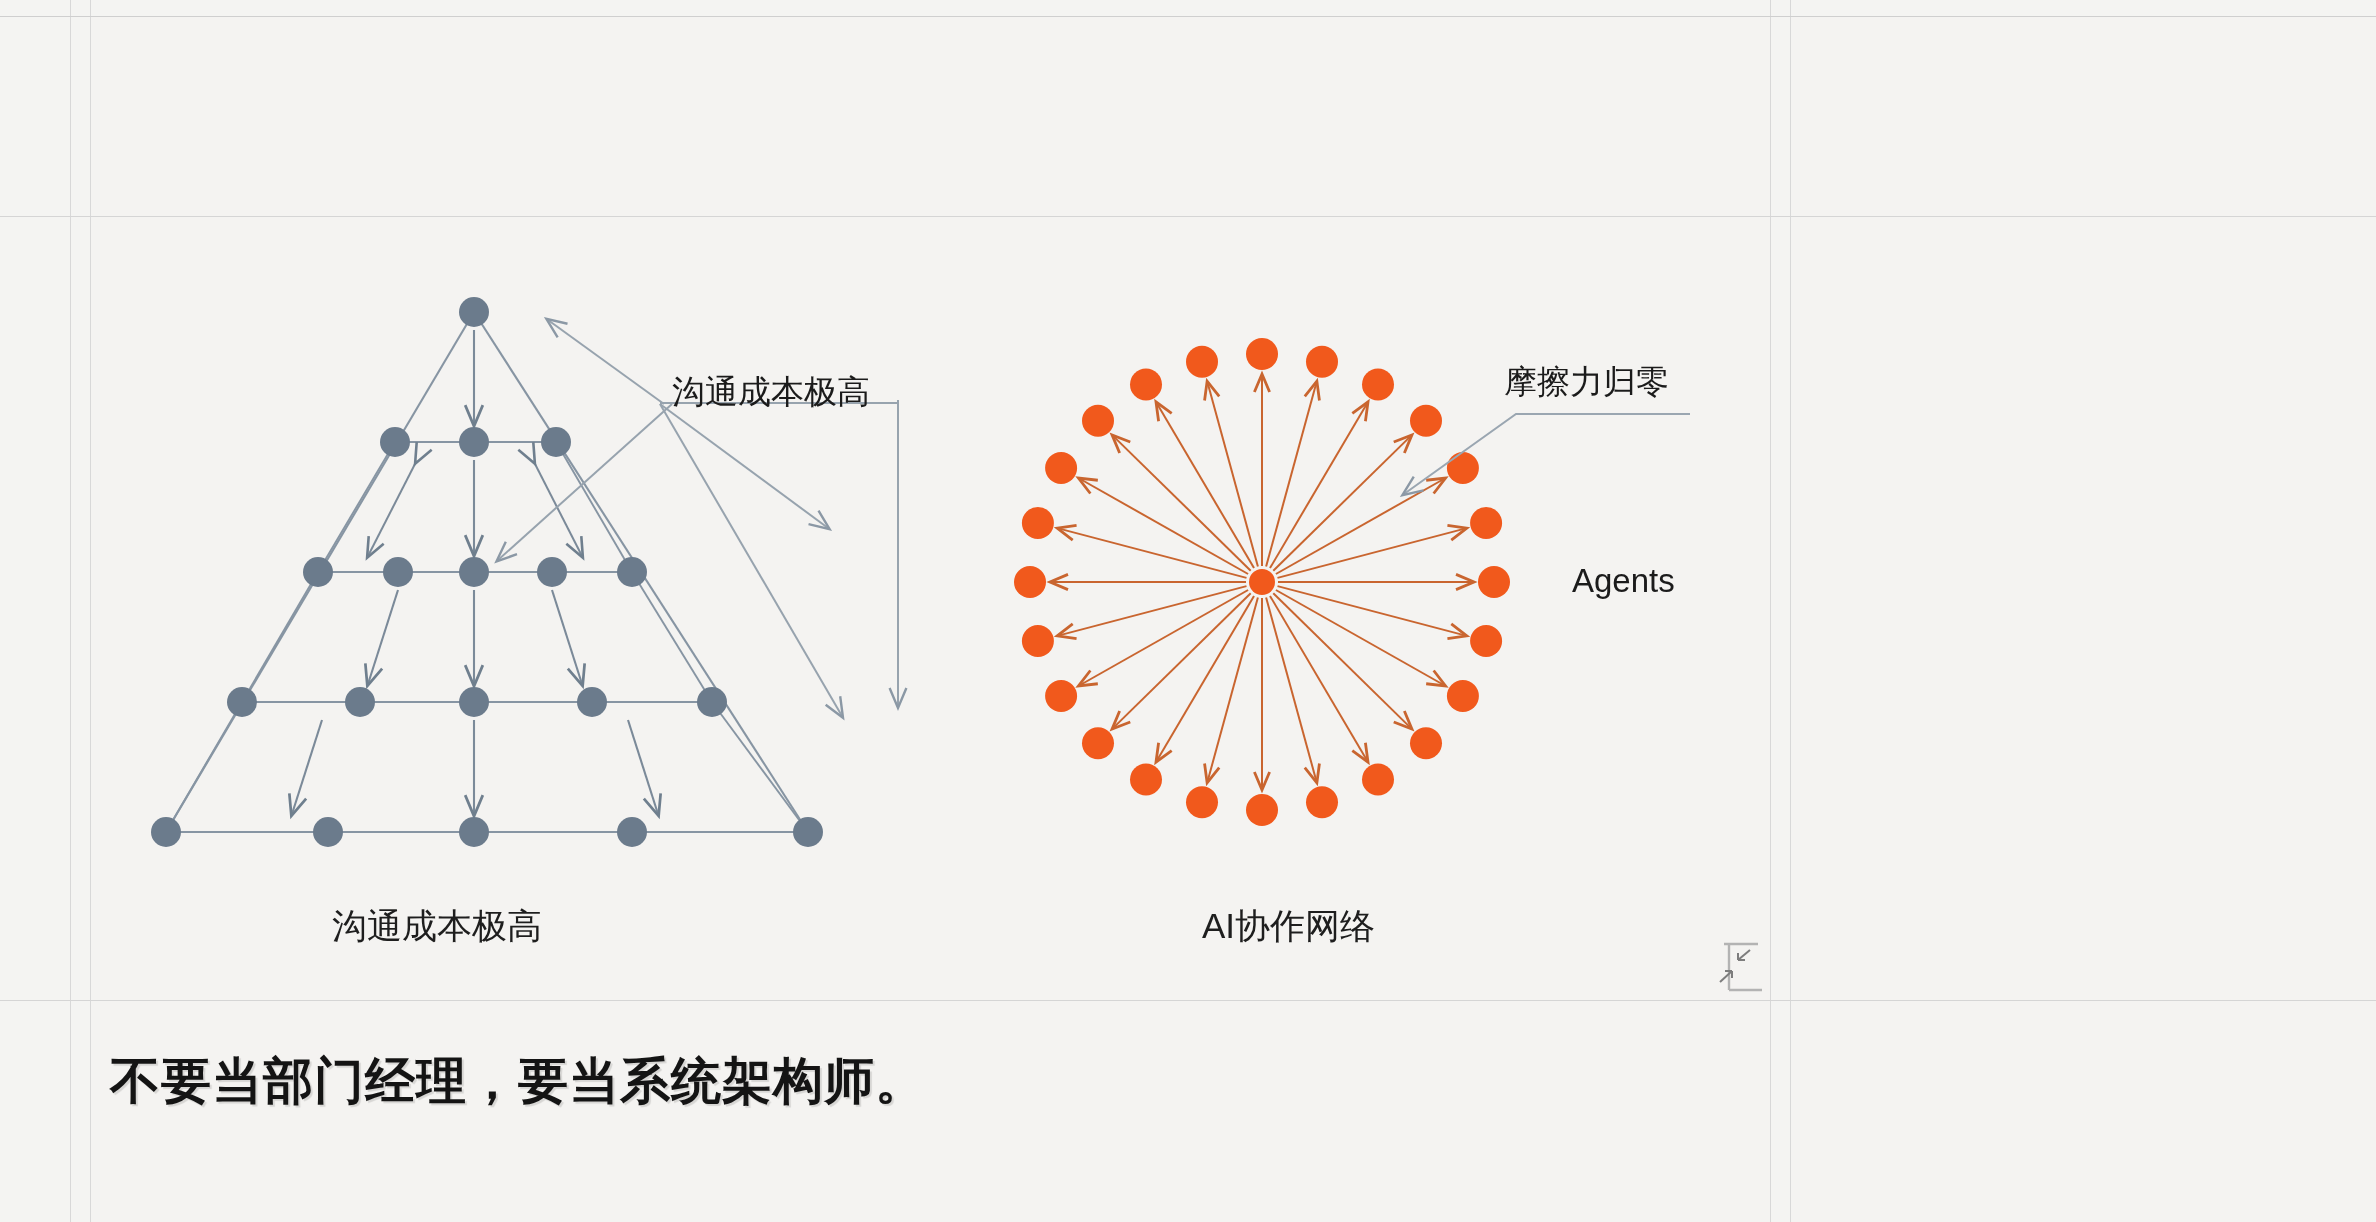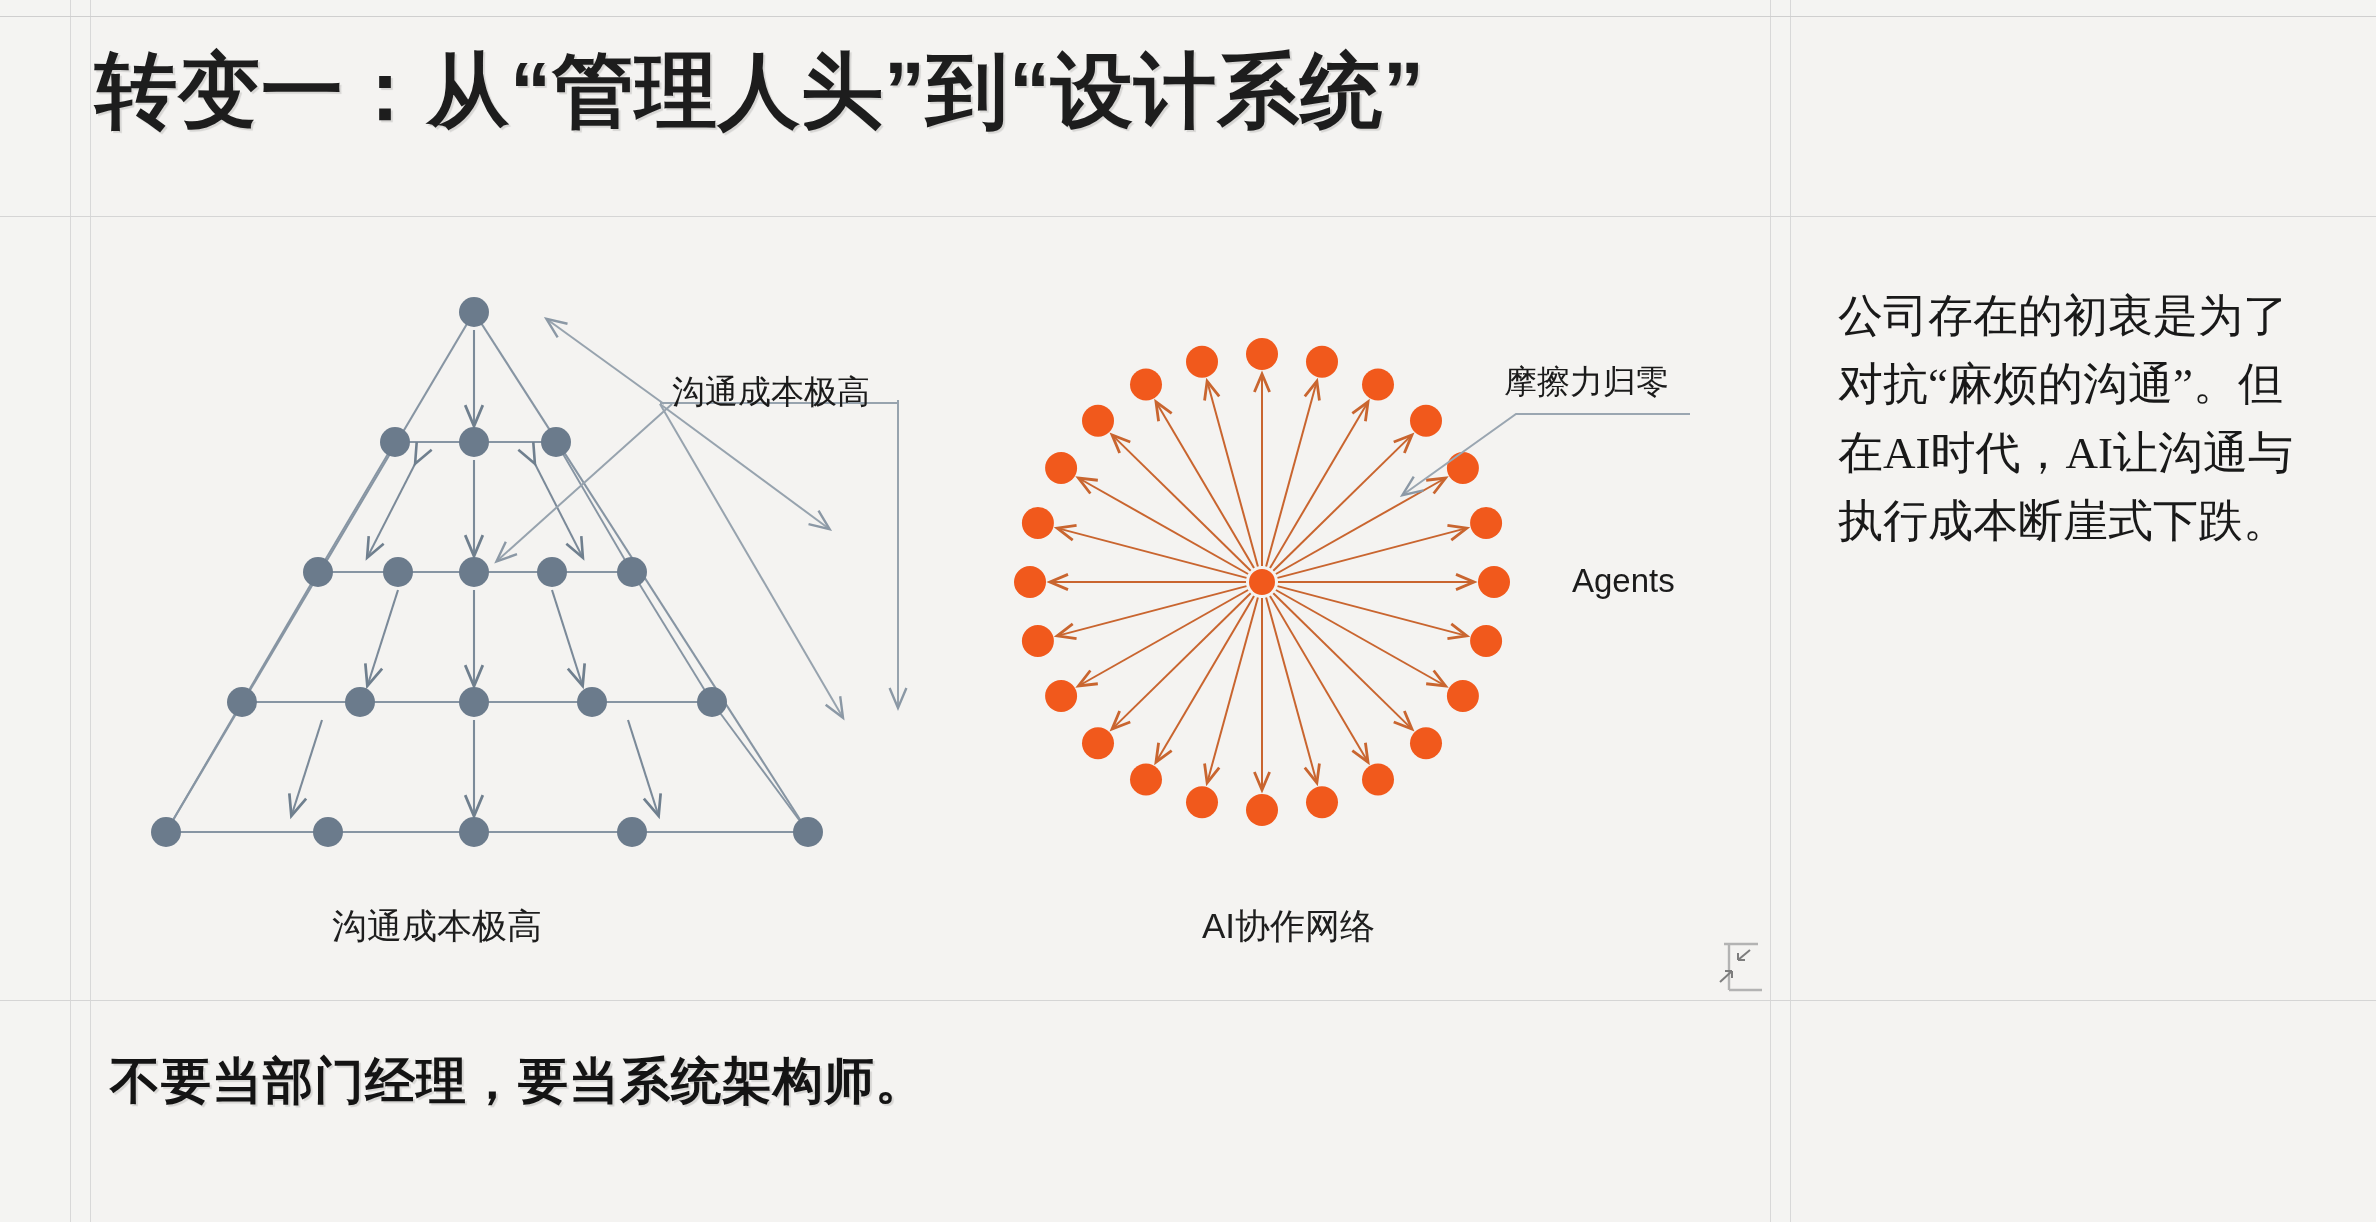--- a/index.html
+++ b/index.html
@@ -124,21 +124,20 @@
   <div class="paper" style="left:1790px; top:16px; width:586px; height:1206px;"></div>
 
   <div class="guide-v" style="left:70px;"></div>
   <div class="guide-v" style="left:90px;"></div>
   <div class="guide-v" style="left:1770px;"></div>
   <div class="guide-v" style="left:1790px;"></div>
   <div class="guide-h guide-strong" style="top:16px;"></div>
   <div class="guide-h" style="top:216px;"></div>
   <div class="guide-h" style="top:1000px;"></div>
 
-  <div class="title">转变一：从“管理人头”到“设计系统”</div>
 
   <svg class="diagram-svg" width="2376" height="1222">
     <defs>
       <marker id="arrGray" markerWidth="13" markerHeight="13" refX="10" refY="5.2" orient="auto" markerUnits="strokeWidth">
         <path d="M1,1 L11,5.2 L1,9.4" fill="none" stroke="#6f7f8e" stroke-width="1.3"></path>
       </marker>
       <marker id="arrGrayS" markerWidth="13" markerHeight="13" refX="10" refY="5.2" orient="auto" markerUnits="strokeWidth">
         <path d="M1,1 L11,5.2 L1,9.4" fill="none" stroke="#8b98a5" stroke-width="1.2"></path>
       </marker>
       <marker id="arrOrange" markerWidth="12" markerHeight="12" refX="9.5" refY="4.8" orient="auto" markerUnits="strokeWidth">
@@ -290,17 +289,16 @@
     <line x1="11" y1="6" x2="11" y2="52" stroke="#b3b3b3" stroke-width="2.4"></line>
     <line x1="11" y1="52" x2="44" y2="52" stroke="#b3b3b3" stroke-width="2.4"></line>
     <g stroke="#7d7d7d" stroke-width="2" fill="none">
       <line x1="32" y1="12" x2="20" y2="22"></line>
       <path d="M20,22 L27,22 M20,22 L20,15"></path>
       <line x1="2" y1="44" x2="14" y2="33"></line>
       <path d="M14,33 L7,33 M14,33 L14,40"></path>
     </g>
   </svg>
 
-  <div class="side-note">公司存在的初衷是为了对抗“麻烦的沟通”。但在AI时代，AI让沟通与执行成本断崖式下跌。</div>
 
   <div class="slogan">不要当部门经理，要当系统架构师。</div>
 
 </div>
 
 </body></html>

